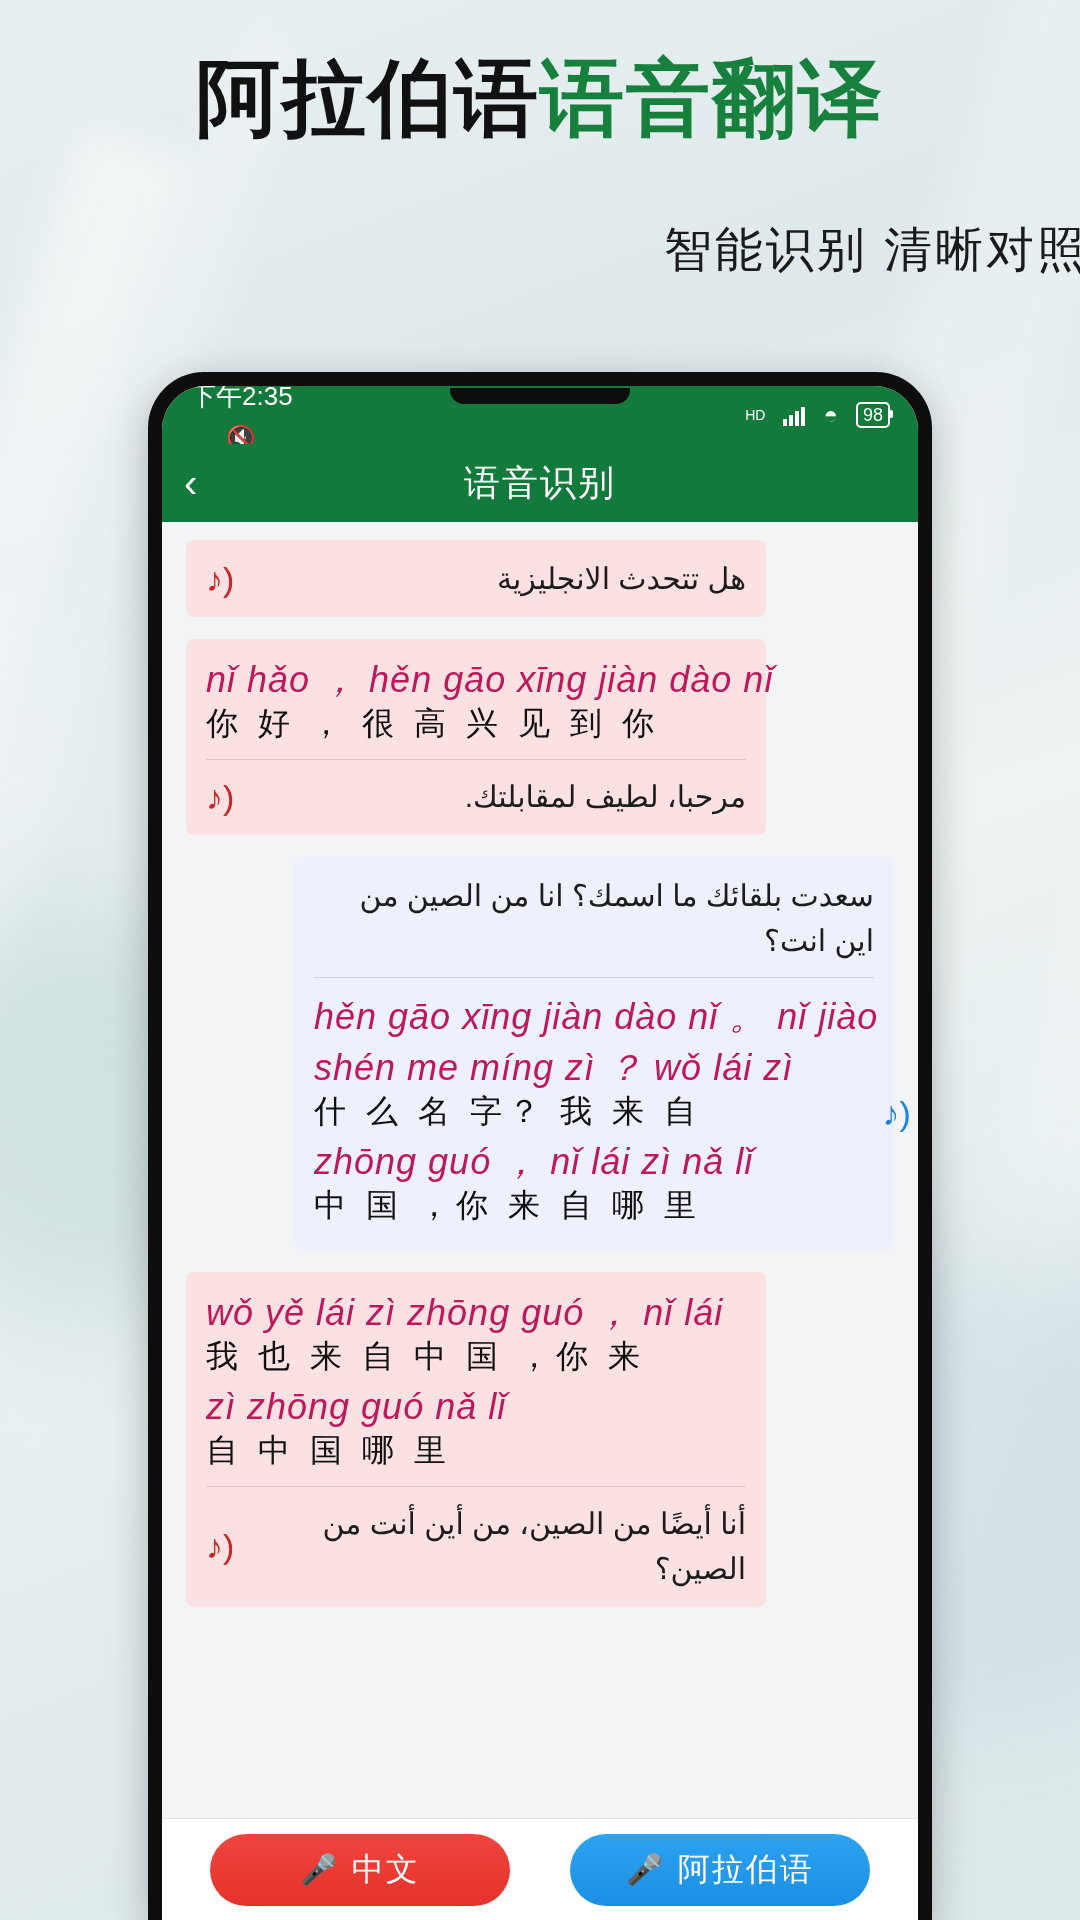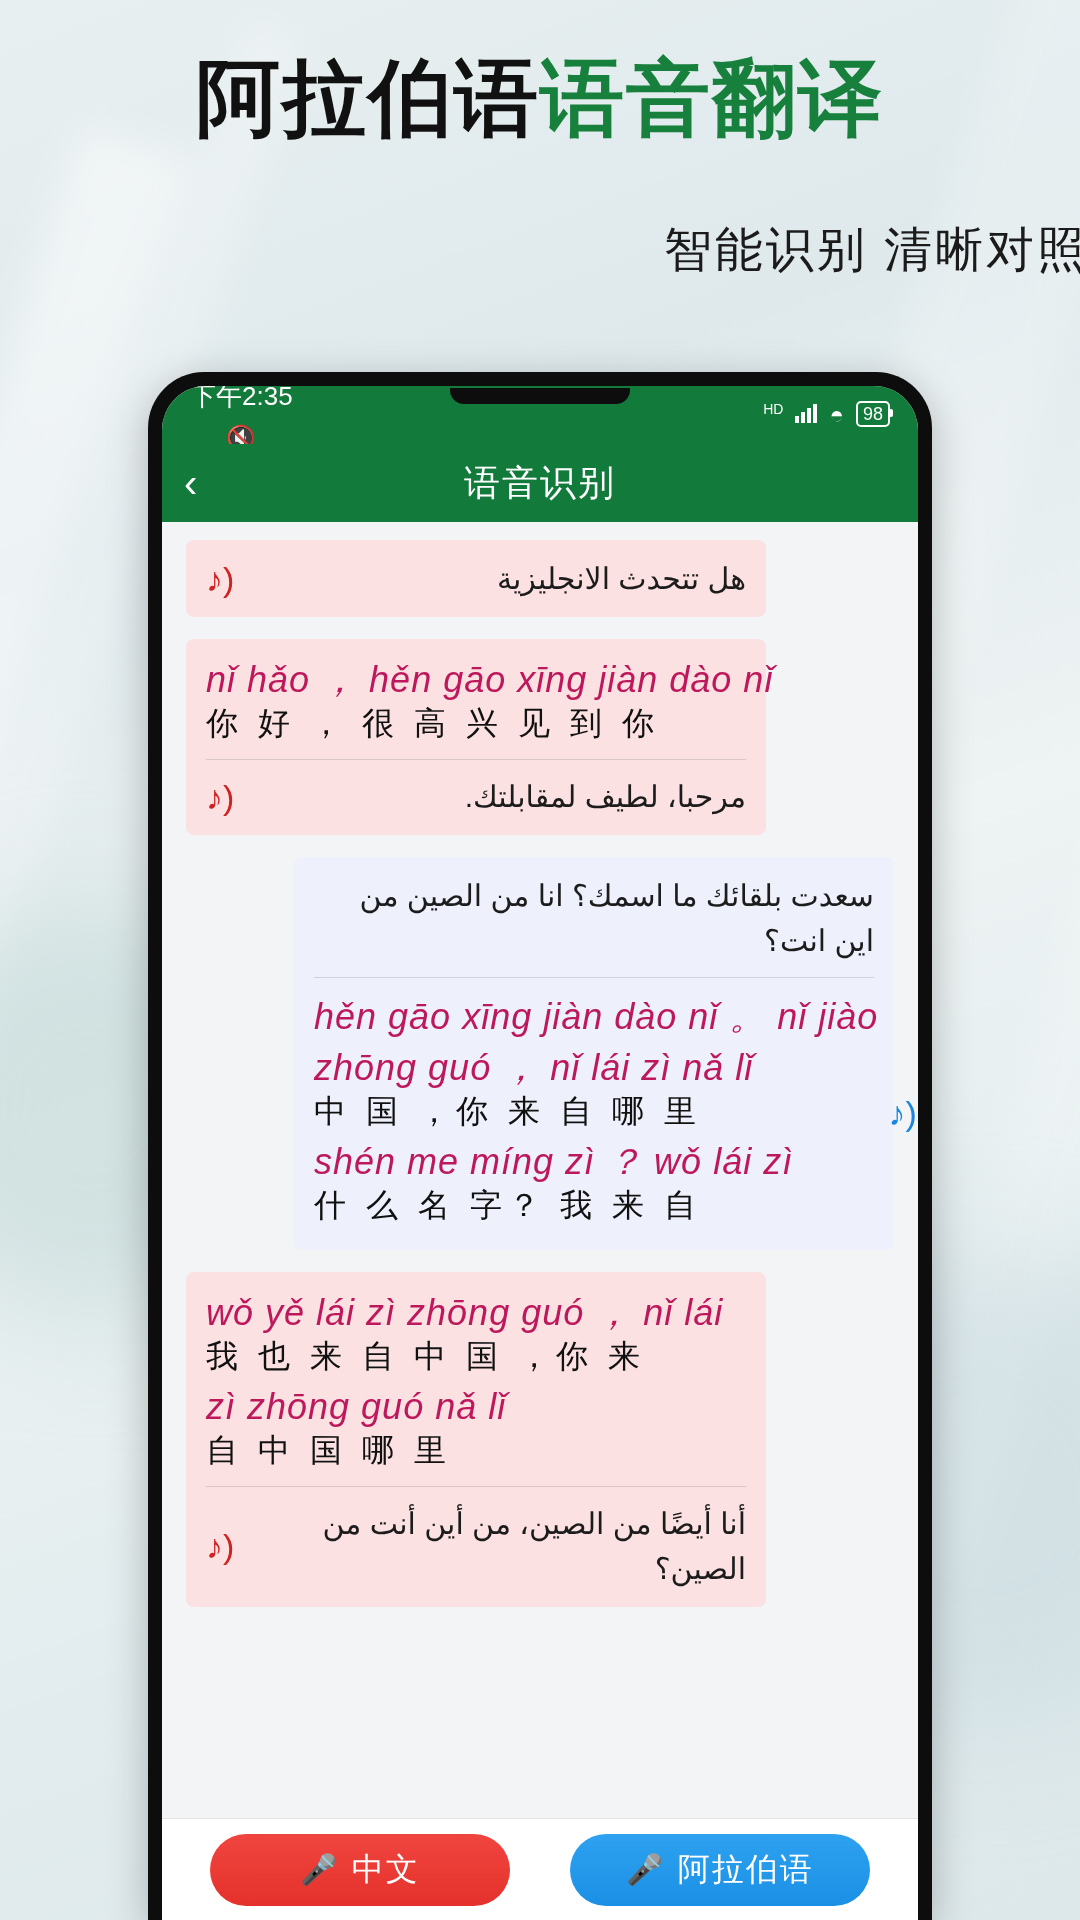--- a/index.html
+++ b/index.html
@@ -102,21 +102,21 @@
     background: #127a3a;
     color: #ffffff;
     display: flex;
     align-items: center;
     justify-content: space-between;
     padding: 0 28px;
     box-sizing: border-box;
     font-size: 26px;
   }
   .status-left { display: flex; align-items: center; gap: 10px; flex-direction: column; }
-  .status-right { display: flex; align-items: flex-start; gap: 12px; }
+  .status-right { display: flex; align-items: center; gap: 18px; }
   .mute-icon { font-size: 24px; opacity: .95; }
   .sig-hd { font-size: 14px; vertical-align: super; }
   .bars { display: inline-flex; align-items: flex-end; gap: 2px; height: 22px; }
   .bars i { display: block; width: 4px; background: #fff; }
   .bars i:nth-child(1){height:7px}
   .bars i:nth-child(2){height:11px}
   .bars i:nth-child(3){height:15px}
   .bars i:nth-child(4){height:19px}
   .wifi { font-size: 24px; }
   .battery {
@@ -222,21 +222,21 @@
     color: #111;
     letter-spacing: 6px;
     line-height: 1.35;
     white-space: nowrap;
     font-family: Liberation Serif, serif;
   }
   .cn-with-spk {
     display: flex;
     align-items: center;
     justify-content: space-between;
-    gap: 10px;
+    gap: 4px;
   }
   .cn-col { flex: 1; }
 
   
   .bottombar {
     position: absolute;
     left: 0;
     bottom: 0;
     width: 756px;
     height: 102px;
@@ -334,26 +334,26 @@
 
         <div class="bubble right">
           <div class="ar-text">سعدت بلقائك ما اسمك؟ انا من الصين من اين انت؟</div>
           <div class="divider-line"></div>
           <div class="cn-with-spk">
             <div class="cn-col">
               <div class="pinyin-block">
                 <div class="pinyin">hěn gāo xīng jiàn dào nǐ 。 nǐ jiào</div>
               </div>
               <div class="pinyin-block">
+                <div class="pinyin">shén me míng zì ？ wǒ lái zì</div>
+                <div class="hanzi">什 么 名 字？ 我 来 自</div>
+              </div>
+              <div class="pinyin-block">
                 <div class="pinyin">zhōng guó ， nǐ lái zì nǎ lǐ</div>
                 <div class="hanzi">中 国 ，你 来 自 哪 里</div>
-              </div>
-              <div class="pinyin-block">
-                <div class="pinyin">shén me míng zì ？ wǒ lái zì</div>
-                <div class="hanzi">什 么 名 字？ 我 来 自</div>
               </div>
             </div>
             <span class="spk blue">♪)</span>
           </div>
         </div>
 
         <div class="bubble left">
           <div class="pinyin-block">
             <div class="pinyin">wǒ yě lái zì zhōng guó ， nǐ lái</div>
             <div class="hanzi">我 也 来 自 中 国 ，你 来</div>

